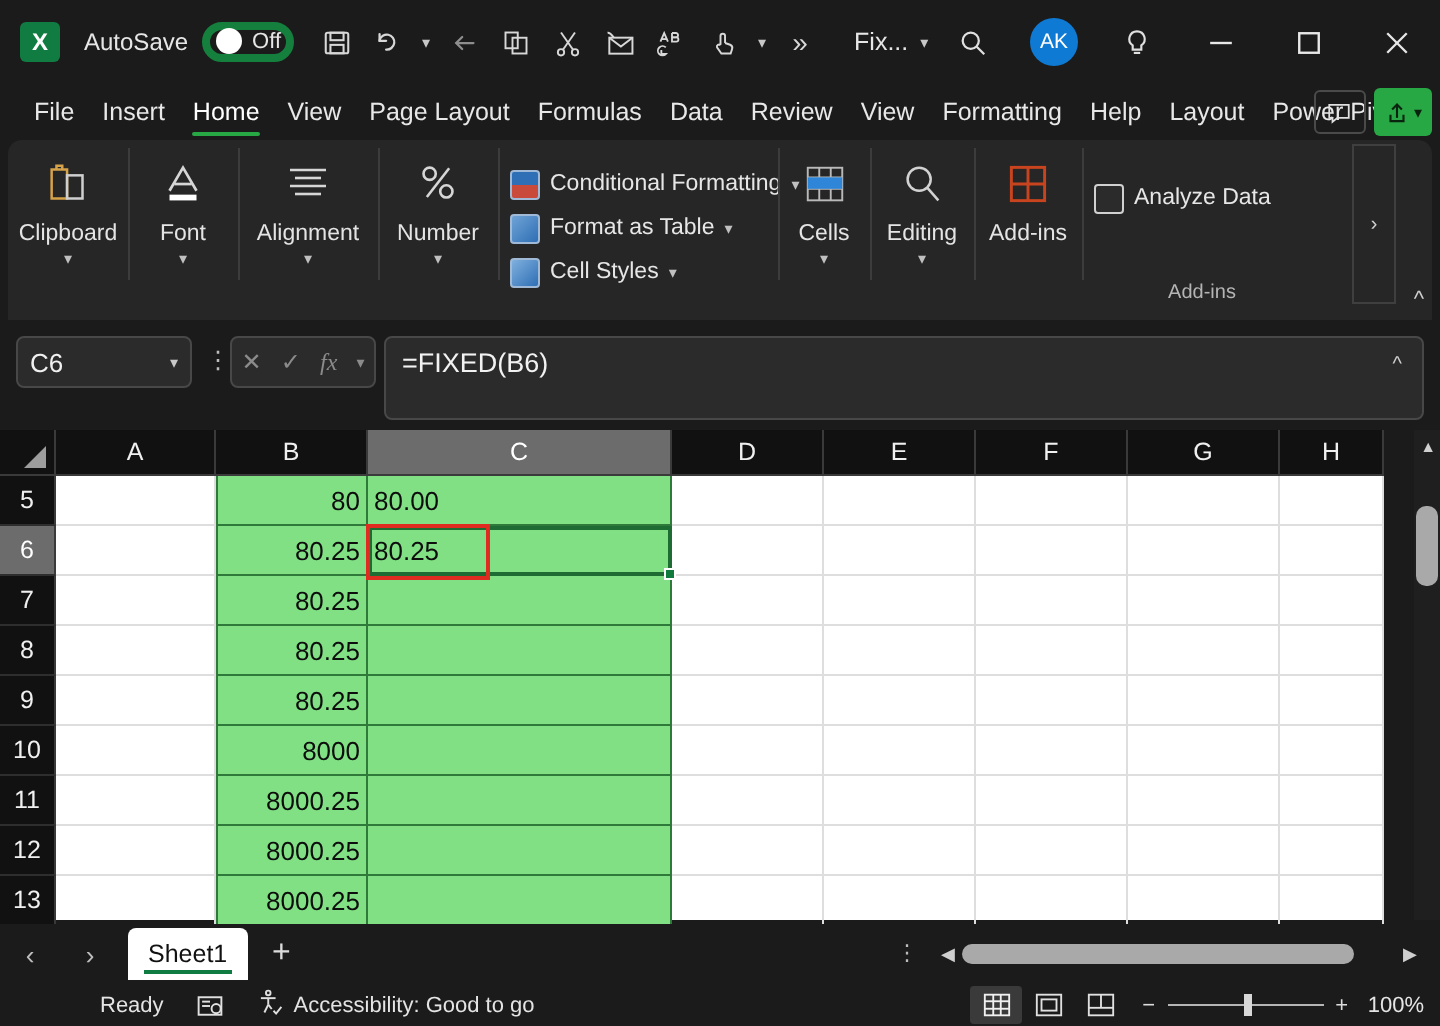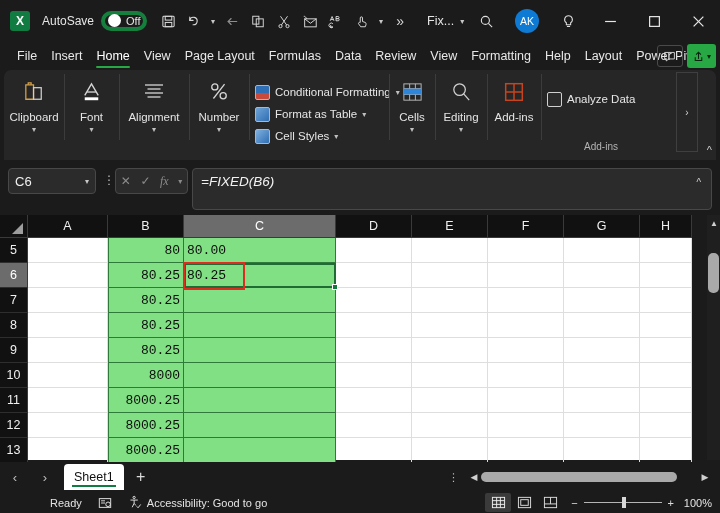--- a/index.html
+++ b/index.html
@@ -117,21 +117,21 @@
   .namebox .nb-caret { margin-left: auto; font-size: 8px; color: #c8c8c8; }
   .fdots { position: absolute; left: 103px; top: 11px; color: #bdbdbd; font-size: 12px; line-height: 1; }
   .fbtns {
     position: absolute; left: 115px; top: 5px; width: 73px; height: 26px;
     background: #2b2b2b; border: 1px solid #484848; border-radius: 4px;
     display: flex; align-items: center; justify-content: space-around; color: #8b8b8b; font-size: 12px;
   }
   .finput {
     position: absolute; left: 192px; top: 5px; width: 520px; height: 42px;
     background: #2b2b2b; border: 1px solid #484848; border-radius: 4px;
-    color: #f2f2f2; font-size: 13.5px; padding: 5px 22px 0 8px; font-style: italic;
+    color: #f2f2f2; font-size: 13.5px; padding: 5px 22px 0 8px;
   }
   .fexpand { position: absolute; right: 10px; top: 8px; color: #d0d0d0; font-size: 10px; }
 
   
   .grid { position: absolute; top: 215px; left: 0; width: 720px; height: 245px; background: #1b1b1b; }
   .corner {
     position: absolute; left: 0; top: 0; width: 28px; height: 23px; background: #111;
     border-right: 1px solid #3a3a3a; border-bottom: 1px solid #3a3a3a;
   }
   .corner::after {
@@ -146,21 +146,21 @@
   }
   .colhead.sel { background: #6c6c6c; color: #ffffff; }
   .rowheads { position: absolute; left: 0; top: 23px; width: 28px; }
   .rowhead {
     height: 25px; background: #111; color: #f0f0f0; font-size: 12.5px;
     display: flex; align-items: center; justify-content: center;
     border-right: 1px solid #3a3a3a; border-bottom: 1px solid #2e2e2e;
   }
   .rowhead.sel { background: #6c6c6c; color: #ffffff; }
   .cells { position: absolute; left: 28px; top: 23px; width: 664px; height: 222px; background: #ffffff; }
-  .grow { display: flex; height: 25px; font-family: Liberation Mono, monospace; }
+  .grow { display: flex; height: 25px; }
   .cell {
     height: 25px; border-right: 1px solid #dedede; border-bottom: 1px solid #dedede;
     font-size: 13px; color: #0d0d0d; display: flex; align-items: center; padding: 0 3px;
   }
   .cell.num { justify-content: flex-end; }
   .cell.green { background: #81E084; border-right-color: #2f7a3a; border-bottom-color: #2f7a3a; }
   .cell.green.brd-l { border-left: 1px solid #2f7a3a; }
   .selbox {
     position: absolute; border: 2px solid #1f6b34; pointer-events: none;
   }

